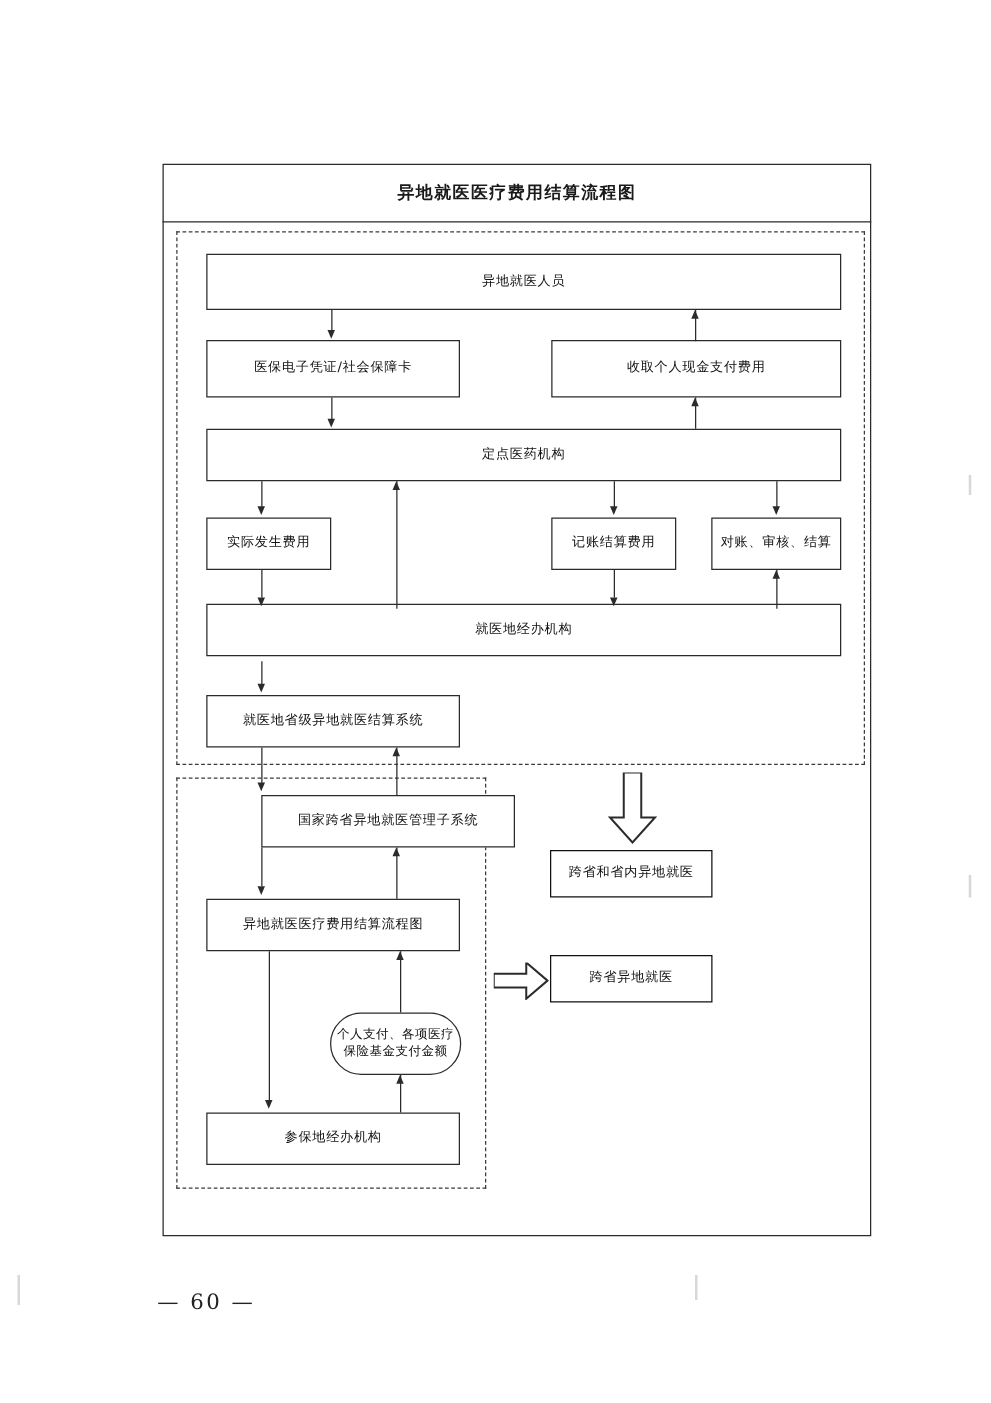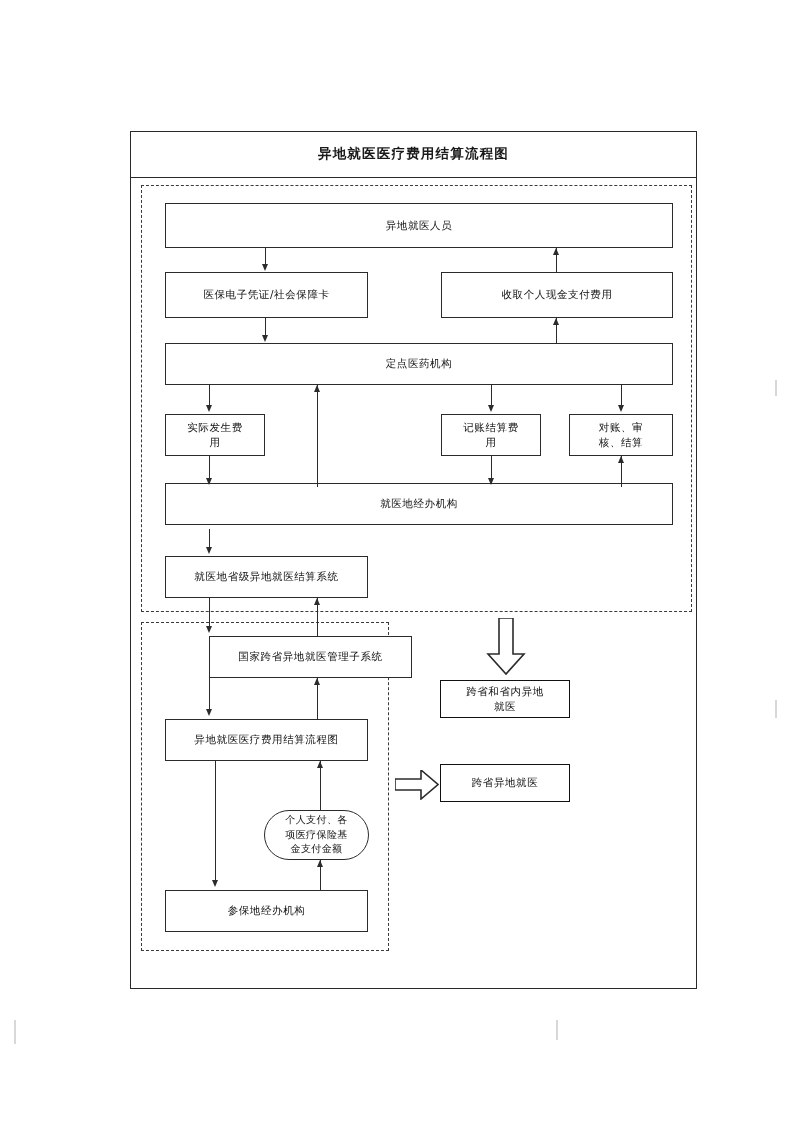--- a/index.html
+++ b/index.html
@@ -44,21 +44,21 @@
     position:absolute;
     border:1.1px solid #2b2b2b;
     background:#ffffff;
     box-sizing:border-box;
     display:flex;align-items:center;justify-content:center;
     text-align:center;
     font-size:10.5px;
     line-height:1.45;
     letter-spacing:0.6px;
     color:#111;
-    padding:2px 20px;
+    padding:2px 4px;
   }
   .node.small{font-size:10px;letter-spacing:0.4px;border-radius:25px;}
   .node.bold{border-width:1.6px;border-color:#111;}
 
   
   .ln{position:absolute;background:#2b2b2b;}
   .ln.v{width:1.1px;}
 
   .arrowhead{position:absolute;width:0;height:0;}
   .arrowhead.down{
@@ -192,19 +192,20 @@
       <polygon points="13,0 27,0 27,36 38,36 20,56 2,36 13,36" fill="#ffffff" stroke="#2b2b2b" stroke-width="1.6"></polygon>
     </svg>
   </div>
 
   <div class="block-arrow" style="left:395px;top:770px;">
     <svg width="44" height="30" viewBox="0 0 44 30">
       <polygon points="0,9 26,9 26,0 43,14.5 26,29 26,20 0,20" fill="#ffffff" stroke="#2b2b2b" stroke-width="1.6"></polygon>
     </svg>
   </div>
 
+  <div class="page-number">— 60 —</div>
 
   <div class="speck" style="left:14px;top:1020px;width:2px;height:24px;"></div>
   <div class="speck" style="left:556px;top:1020px;width:2px;height:20px;"></div>
   <div class="speck" style="left:775px;top:700px;width:2px;height:18px;"></div>
   <div class="speck" style="left:775px;top:380px;width:2px;height:16px;"></div>
 
 </div>
 
 </body></html>

